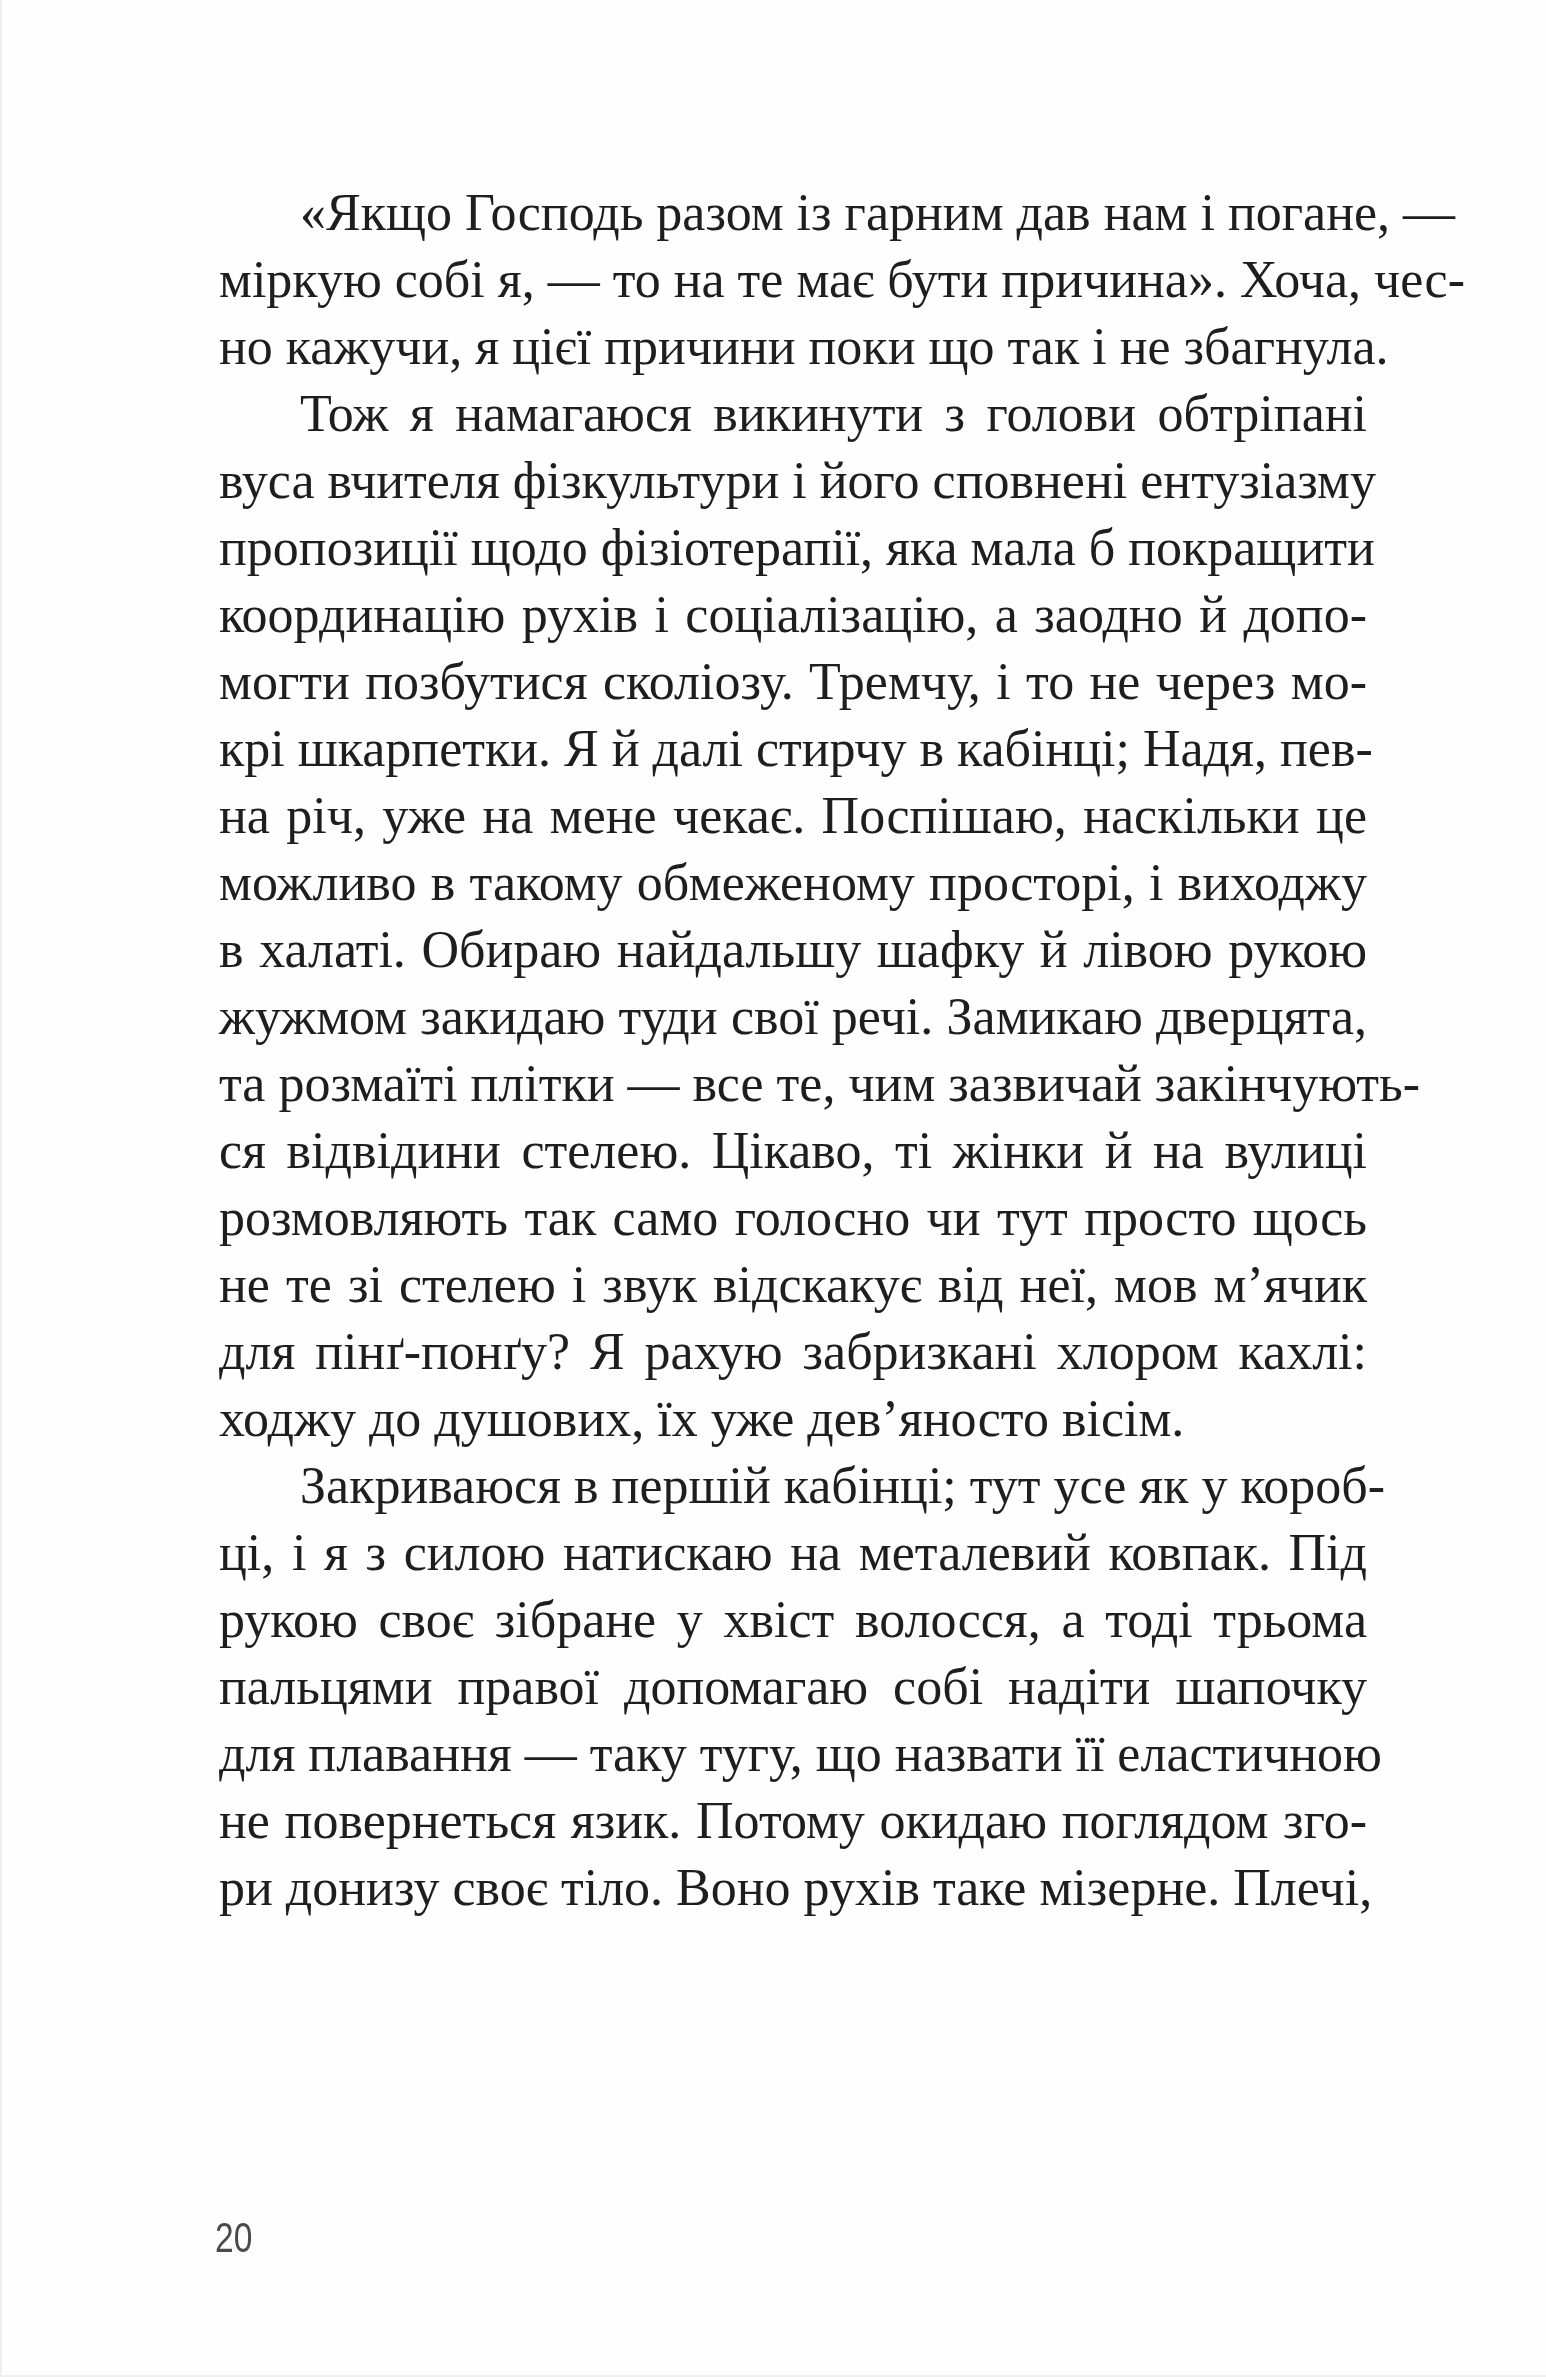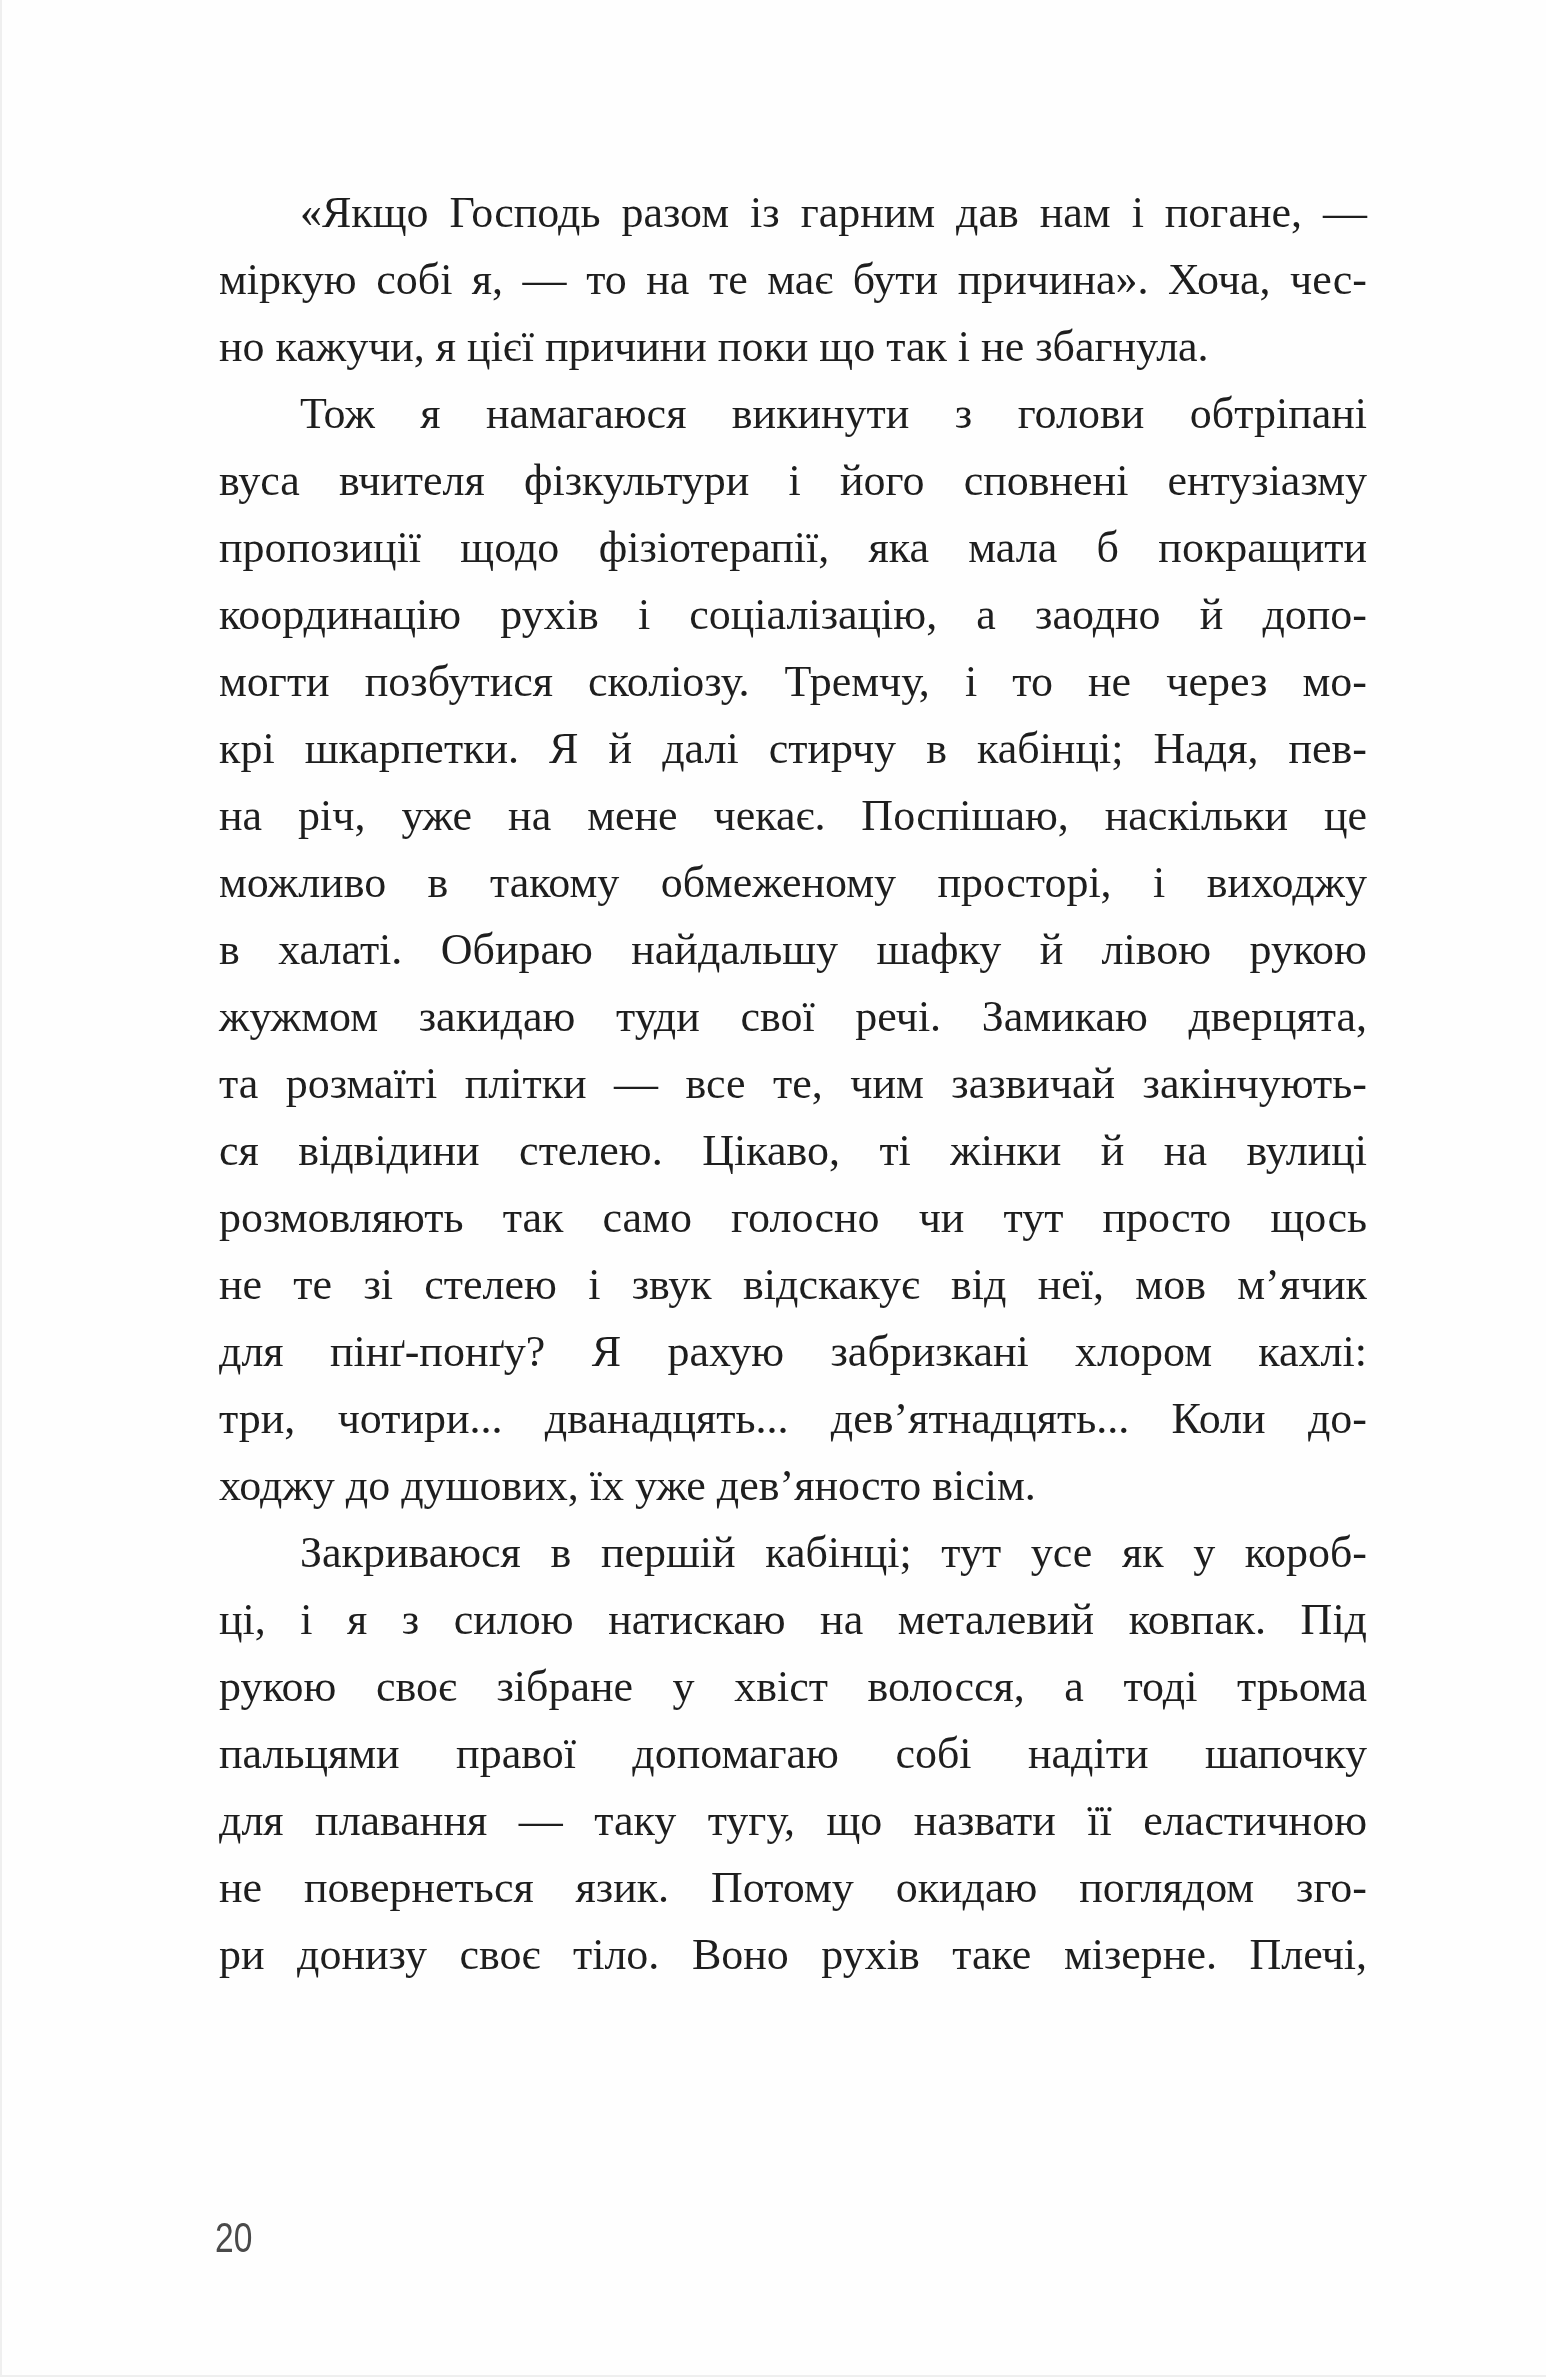--- a/index.html
+++ b/index.html
@@ -23,21 +23,21 @@
       border-left: 2.4px solid #efefef;
       border-bottom: 2.4px solid #efefef;
       box-sizing: border-box;
     }
     .text-block {
       position: absolute;
       left: 217px;
       top: 179px;
       width: 1148px;
       font-family: "Liberation Serif", "DejaVu Serif", serif;
-      font-size: 44px;
+      font-size: 52px;
       line-height: 67px;
       color: #1e1e1e;
     }
     .line {
       display: block;
       height: 67px;
       white-space: nowrap;
       text-align: justify;
       text-align-last: justify;
       overflow: visible;
@@ -82,21 +82,20 @@
       <span class="line">крі шкарпетки. Я й далі стирчу в кабінці; Надя, пев-</span>
       <span class="line">на річ, уже на мене чекає. Поспішаю, наскільки це</span>
       <span class="line">можливо в такому обмеженому просторі, і виходжу</span>
       <span class="line">в халаті. Обираю найдальшу шафку й лівою рукою</span>
       <span class="line">жужмом закидаю туди свої речі. Замикаю дверцята,</span>
       <span class="line">та розмаїті плітки — все те, чим зазвичай закінчують-</span>
       <span class="line">ся відвідини стелею. Цікаво, ті жінки й на вулиці</span>
       <span class="line">розмовляють так само голосно чи тут просто щось</span>
       <span class="line">не те зі стелею і звук відскакує від неї, мов м’ячик</span>
       <span class="line">для пінґ-понґу? Я рахую забризкані хлором кахлі:</span>
-      <span class="line">три, чотири... дванадцять... дев’ятнадцять... Коли до-</span>
       <span class="line last">ходжу до душових, їх уже дев’яносто вісім.</span>
     </div>
 
     <div>
       <span class="line indent">Закриваюся в першій кабінці; тут усе як у короб-</span>
       <span class="line">ці, і я з силою натискаю на металевий ковпак. Під</span>
       <span class="line">рукою своє зібране у хвіст волосся, а тоді трьома</span>
       <span class="line">пальцями правої допомагаю собі надіти шапочку</span>
       <span class="line">для плавання — таку тугу, що назвати її еластичною</span>
       <span class="line">не повернеться язик. Потому окидаю поглядом зго-</span>

